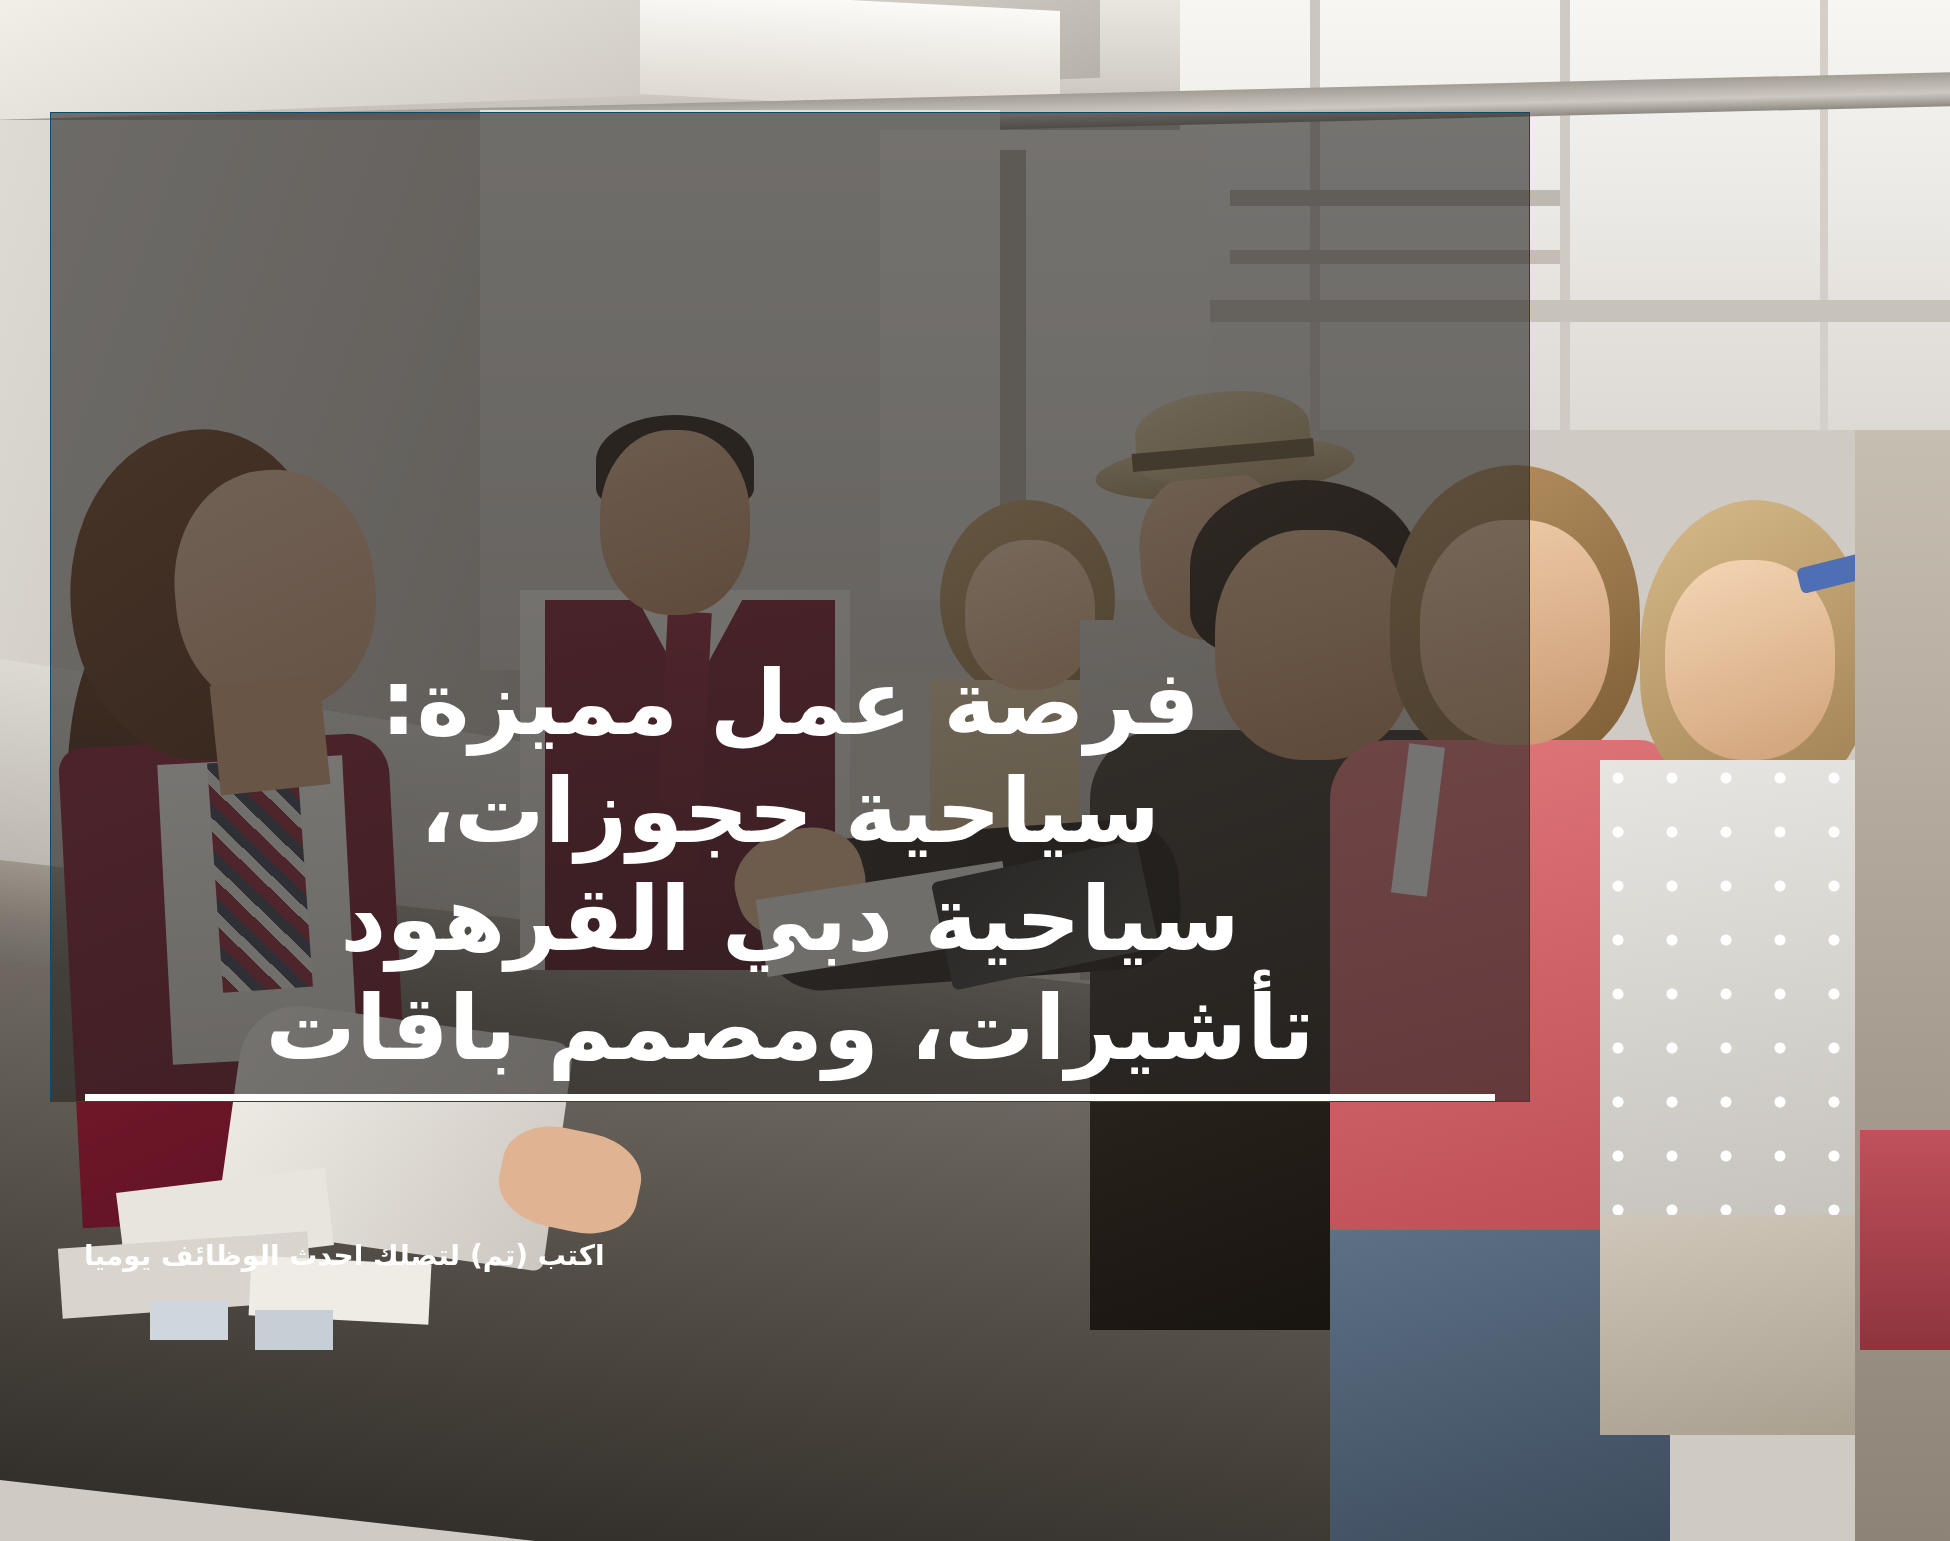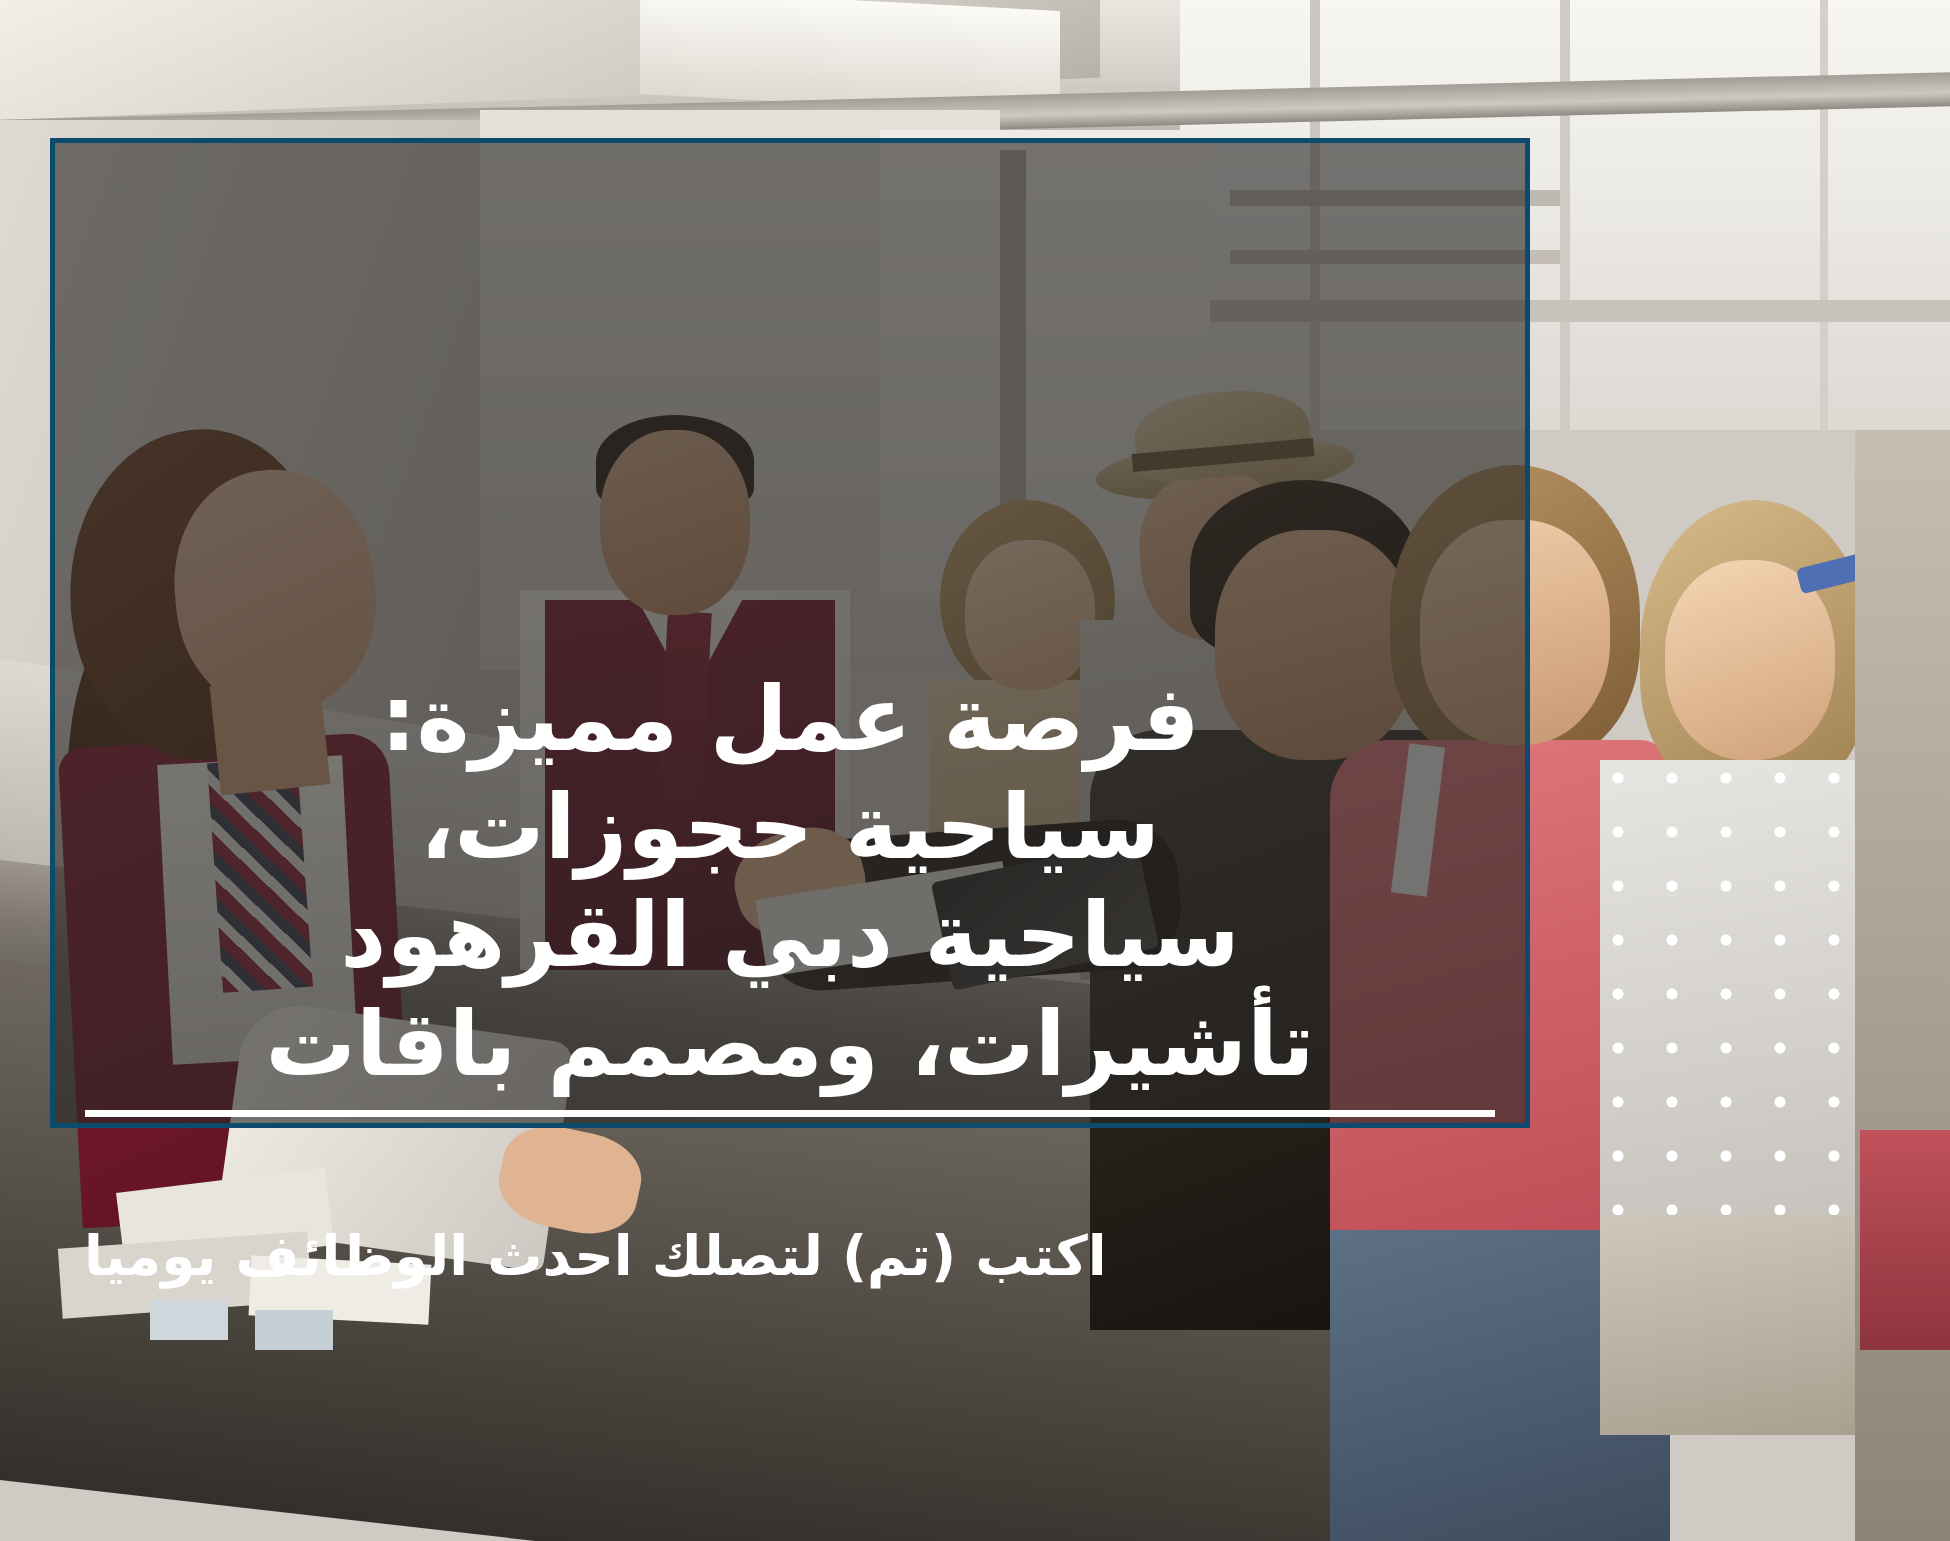--- a/index.html
+++ b/index.html
@@ -194,30 +194,30 @@
   .g2-short { left: 1600px; top: 1215px; width: 330px; height: 220px; background: linear-gradient(170deg,#cfc7b9,#a79e8e); }
 
   
   .fr-body { left: 1855px; top: 430px; width: 95px; height: 1111px; background: linear-gradient(180deg,#c7beb2,#8d8377); }
   .fr-red { left: 1860px; top: 1130px; width: 90px; height: 220px; background: linear-gradient(180deg,#c0515b,#8e343d); }
 
   
   .overlay-card {
     position: absolute;
     left: 50px;
-    top: 138px;
+    top: 112px;
     width: 1480px;
     height: 990px;
     box-sizing: border-box;
-    border: 5px solid #0c4a6e;
+    border: 1px solid #0c4a6e;
     background: rgba(40, 38, 37, 0.62);
     display: flex;
     flex-direction: column;
     justify-content: flex-end;
-    padding: 0 30px 6px 30px;
+    padding: 0 30px 0 30px;
   }
 
   .headline {
     margin: 0 0 6px 0;
     direction: rtl;
     text-align: center;
     color: #ffffff;
     font-size: 90px;
     line-height: 1.07;
     font-weight: 700;
@@ -249,21 +249,21 @@
   }
   .brand {
     color: #ffffff;
     font-size: 76px;
     font-weight: 700;
     white-space: nowrap;
     line-height: 1;
   }
   .tagline {
     color: #ffffff;
-    font-size: 55px;
+    font-size: 28px;
     font-weight: 700;
     white-space: nowrap;
     line-height: 1;
   }
 </style>
 </head>
 <body>
 
 <div id="stage">
 

